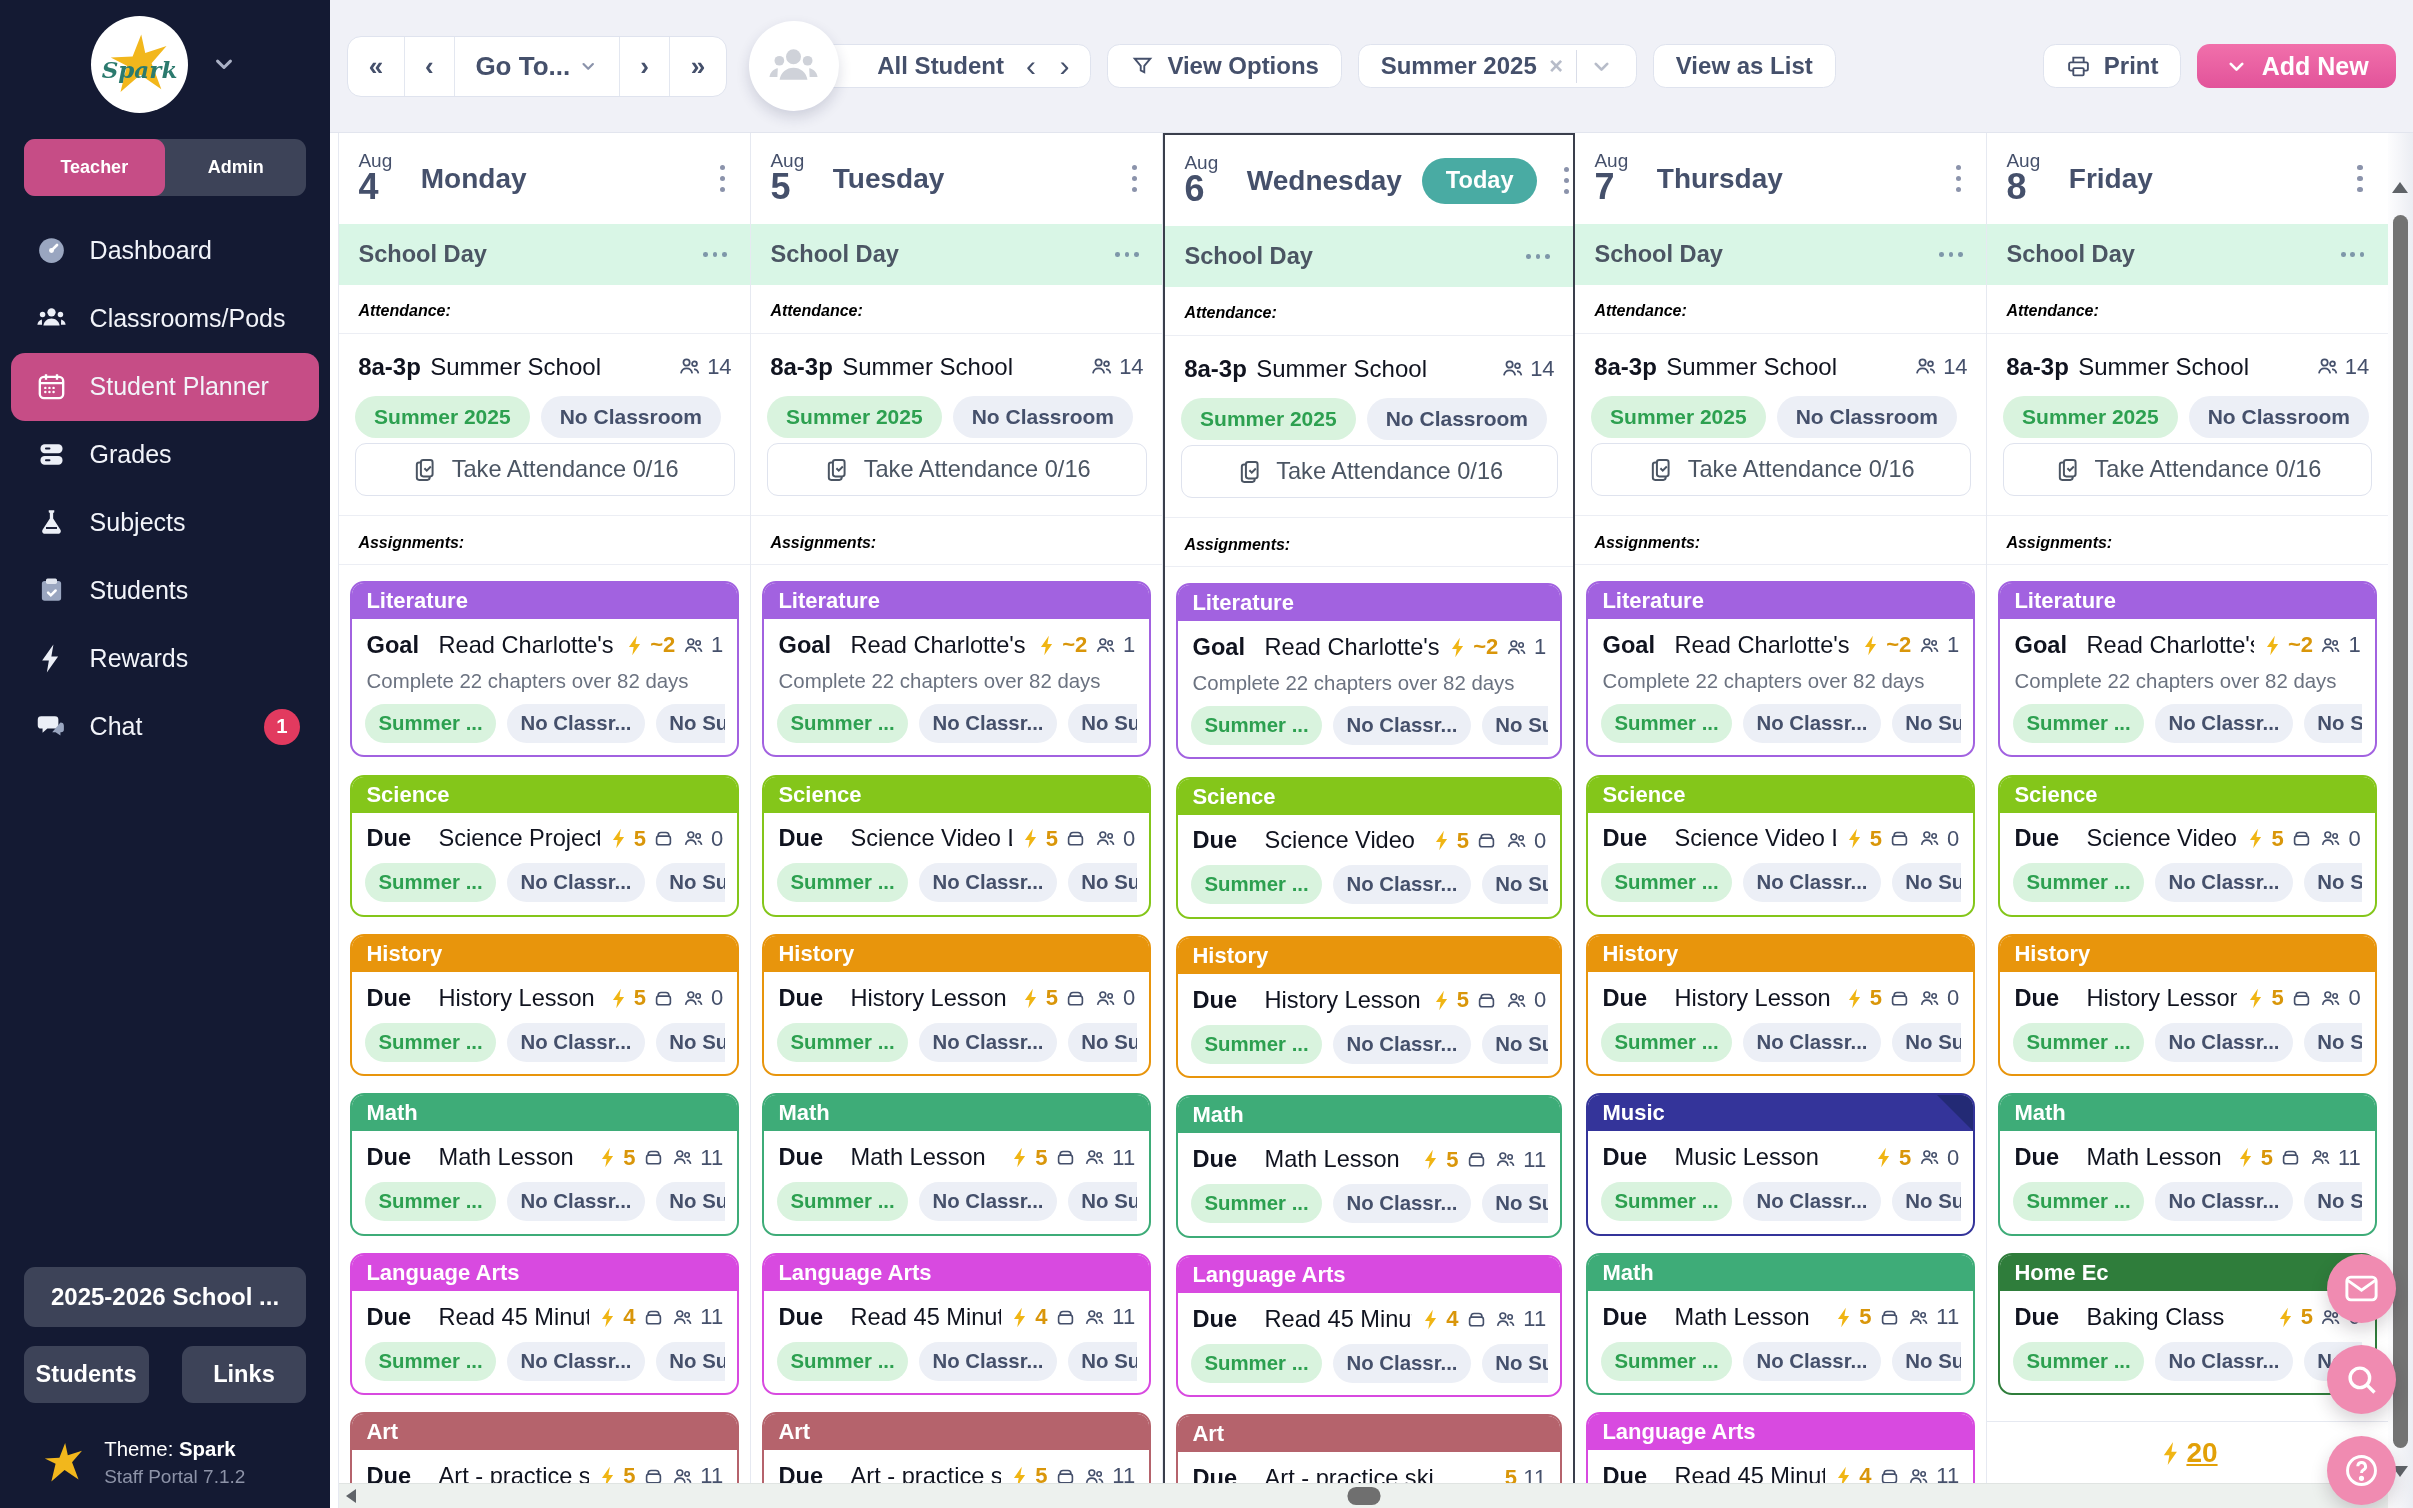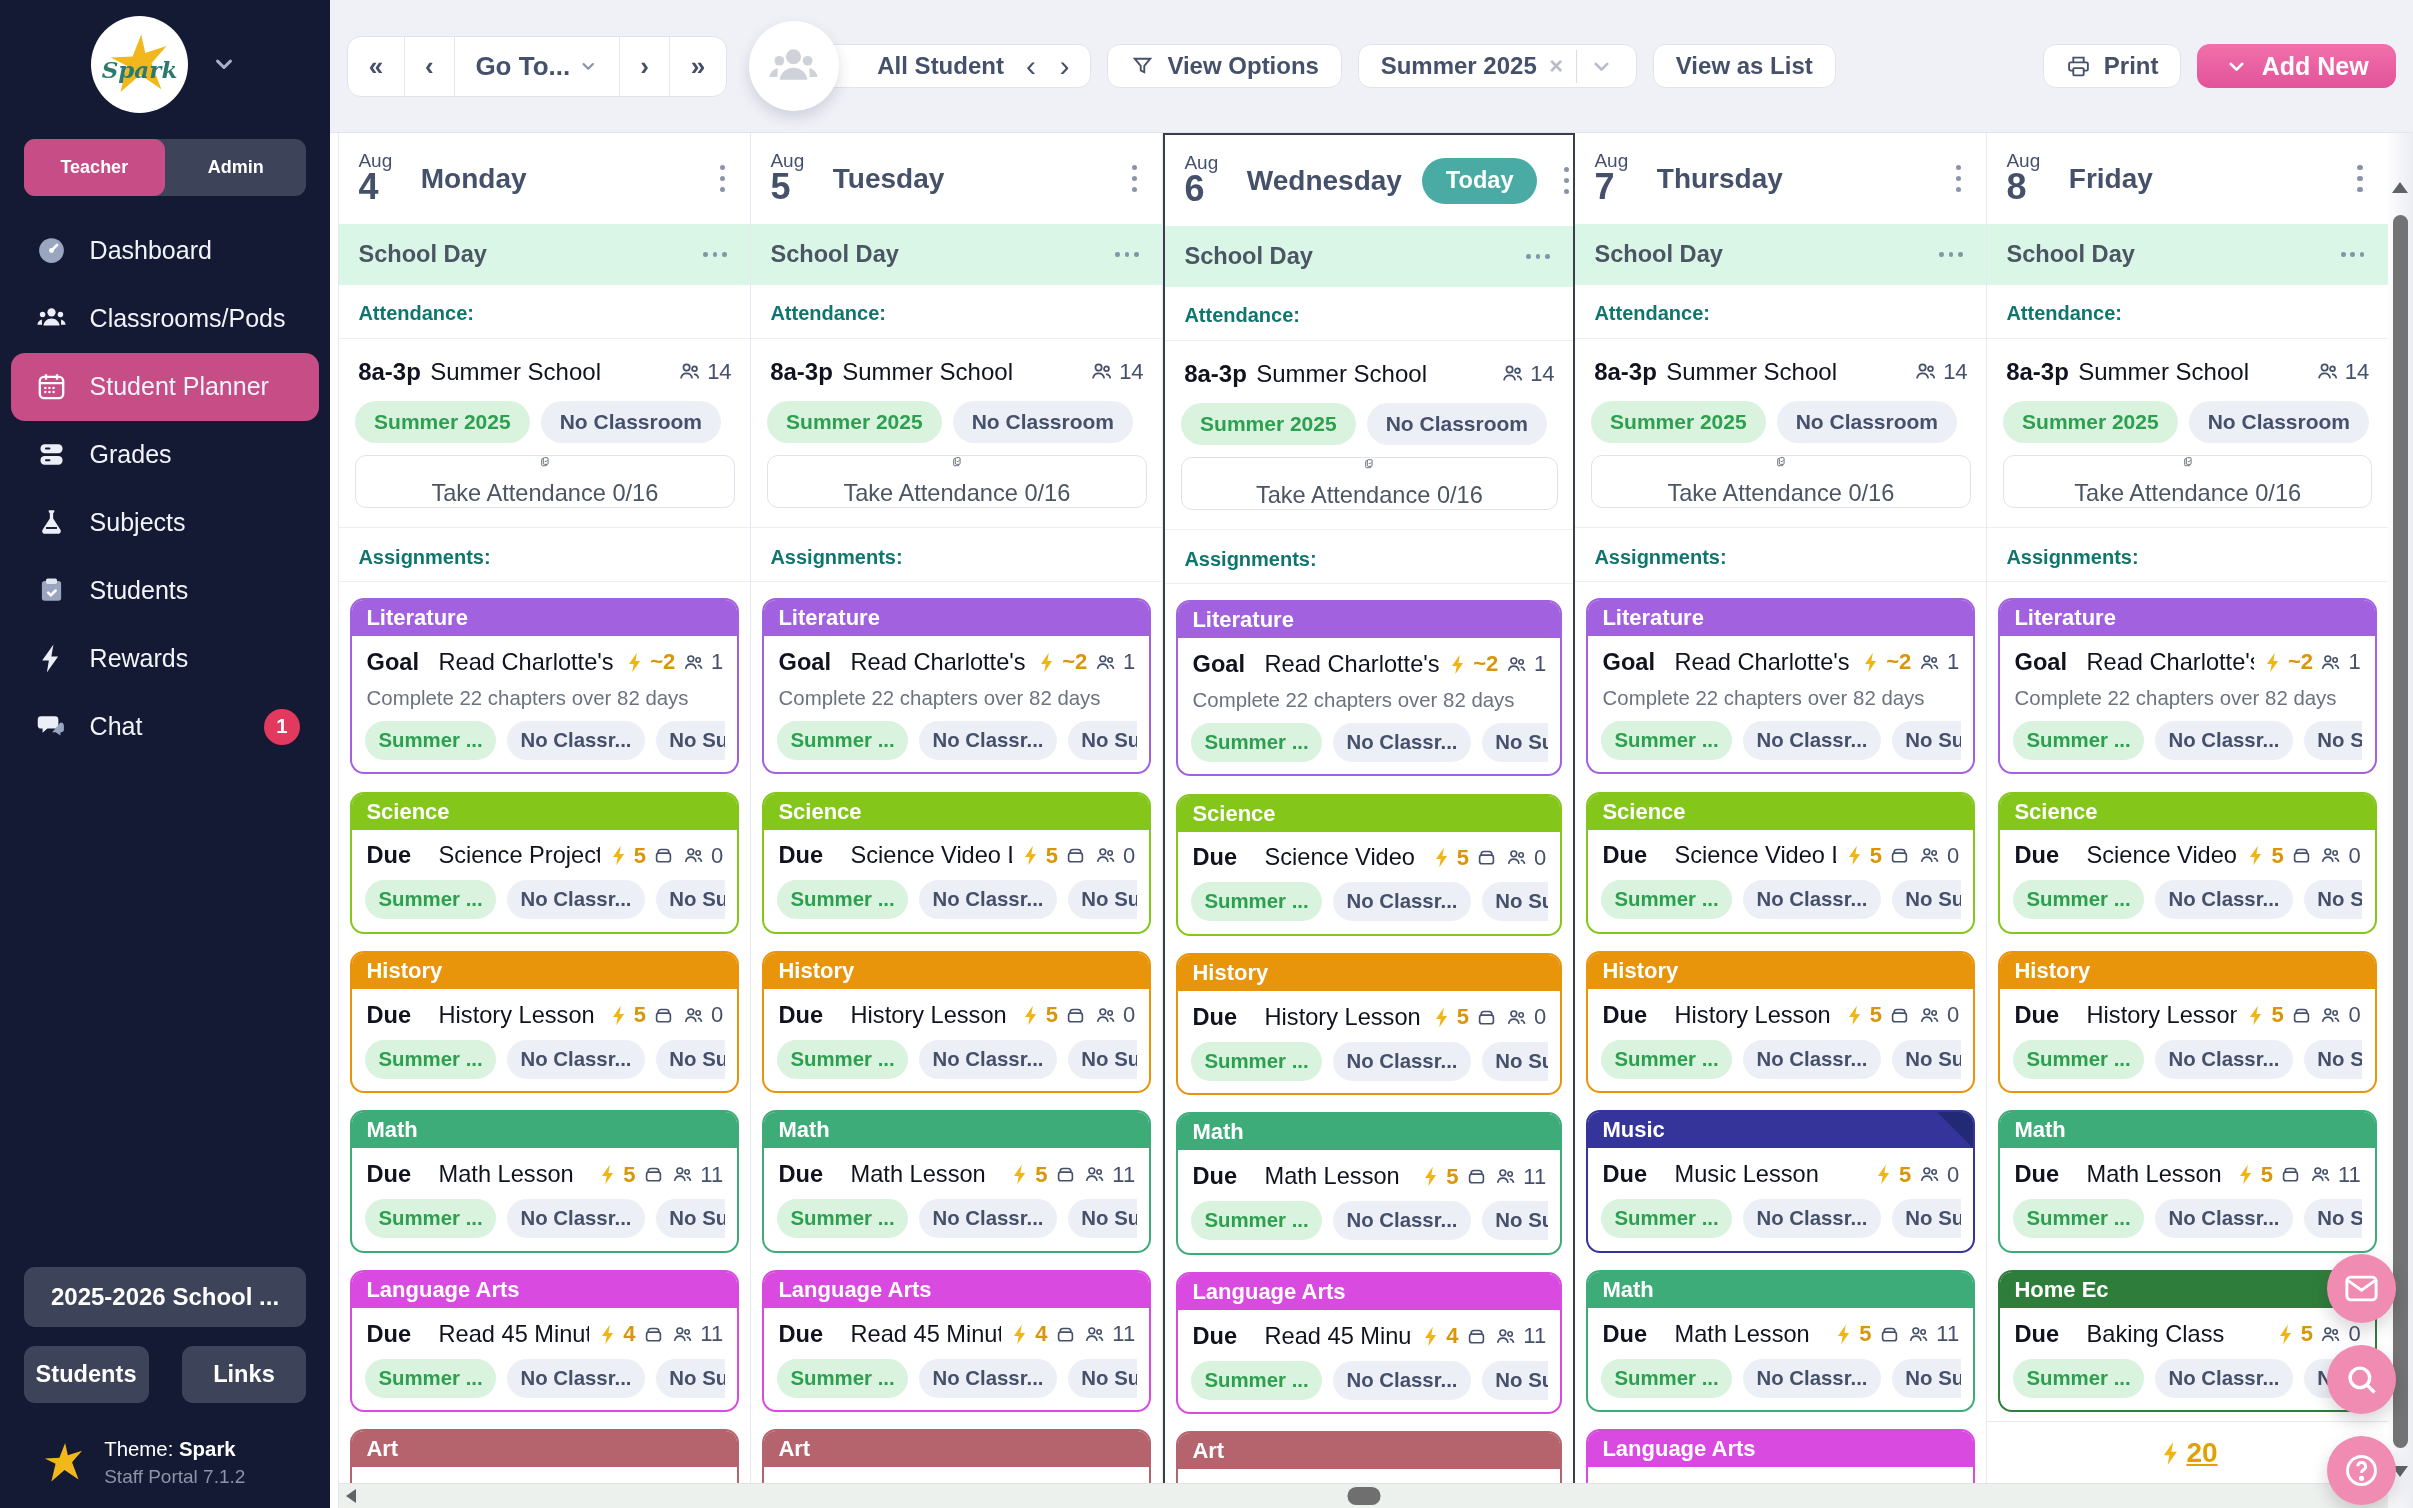--- a/index.html
+++ b/index.html
@@ -62,32 +62,32 @@
   .date-block { display: flex; flex-direction: column; line-height: 0.95; min-width: 42px; }
   .date-mon { font-size: 19px; color: #45506b; }
   .date-num { font-size: 36px; font-weight: bold; color: #45506b; }
   .weekday { font-size: 28px; font-weight: bold; color: #45506b; }
   .today-pill { background: var(--today, #49aba3); color: #fff; font-size: 23.6px; font-weight: bold; height: 46px; padding: 0 23.6px; border-radius: 23.6px; display: flex; align-items: center; }
   .kebab { margin-left: auto; display: flex; flex-direction: column; gap: 5.5px; padding: 6.3px; }
   .kebab i { width: 5.5px; height: 5.5px; border-radius: 50%; background: #8b93ab; }
   .schoolday { height: 61px; background: var(--schoolday, #d9f6e6); display: flex; align-items: center; padding: 0 19px; font-size: 23.6px; font-weight: bold; color: #4b5563; flex-shrink: 0; }
   .hdots { margin-left: auto; display: flex; gap: 4.7px; padding: 4.7px; }
   .hdots i { width: 4.7px; height: 4.7px; border-radius: 50%; background: #7e97a9; }
-  .sec-label { padding: 17.3px 19px 12.6px; font-size: 20px; font-weight: bold; color: #0f766e; border-bottom: 0.8px solid #eceef4; flex-shrink: 0; }
+  .sec-label { padding: 17.3px 19px 12.6px; font-size: 16px; font-weight: bold; color: #000000; border-bottom: 0.8px solid #eceef4; flex-shrink: 0; font-style: italic; }
   .att-block { padding: 12.6px 15.7px 19px; border-bottom: 0.8px solid #eceef4; flex-shrink: 0; }
   .att-row { display: flex; align-items: center; font-size: 24px; color: #10131f; padding: 6.3px 3.1px 15.7px; }
   .att-time { font-weight: bold; margin-right: 9.4px; }
   .att-right { margin-left: auto; display: flex; align-items: center; gap: 4.7px; color: #45506b; font-size: 22px; }
   .att-right svg { width: 25px; height: 25px; }
   .chip-row { display: flex; gap: 11px; overflow: hidden; }
   .chip { height: 42px; border-radius: 21px; display: flex; align-items: center; padding: 0 19px; font-size: 21px; font-weight: bold; white-space: nowrap; flex-shrink: 0; }
   .chip-row.small .chip { height: 39px; font-size: 20.4px; padding: 0 13.4px; border-radius: 19.6px; }
   .chip.term { background: #d9f3de; color: #2da050; }
   .chip.gray { background: #eceff6; color: #45506b; }
-  .take-btn { margin-top: 12px; width: 100%; height: 53px; background: #fff; border: 0.8px solid #dfe3ee; border-radius: 11px; display: flex; align-items: center; justify-content: center; gap: 12.6px; font-family: inherit; font-size: 23.6px; color: #4b5563; flex-direction: column; }
+  .take-btn { margin-top: 5px; width: 100%; height: 53px; background: #fff; border: 0.8px solid #dfe3ee; border-radius: 11px; display: flex; align-items: center; justify-content: center; gap: 12.6px; font-family: inherit; font-size: 23.6px; color: #4b5563; }
   .take-btn svg { width: 28px; height: 28px; }
   .cards { padding: 15.7px 11px 0; display: flex; flex-direction: column; gap: 17.3px; overflow: hidden; flex: 1; }
   .card { border: 2.4px solid; border-radius: 14px; overflow: hidden; background: #fff; flex-shrink: 0; }
   .card-head { height: 36px; display: flex; align-items: center; padding: 0 14px; color: #fff; font-size: 22px; font-weight: bold; position: relative; }
   .card-head.fold::after { content: ""; position: absolute; top: 0; right: 0; border-style: solid; border-width: 0 36px 36px 0; border-color: transparent var(--fold, #232a75) transparent transparent; }
   .card-body { padding: 7.9px 12.6px 12.6px; }
   .card-row { display: flex; align-items: center; font-size: 23.6px; color: #10131f; padding: 4.7px 1.6px 11px; white-space: nowrap; }
   .card-type { font-weight: bold; width: 72px; flex-shrink: 0; }
   .card-title { overflow: hidden; flex: 0 1 auto; min-width: 0; }
   .card-icons { margin-left: auto; display: flex; align-items: center; gap: 6.3px; padding-left: 7.9px; color: #45506b; font-size: 22px; flex-shrink: 0; }

